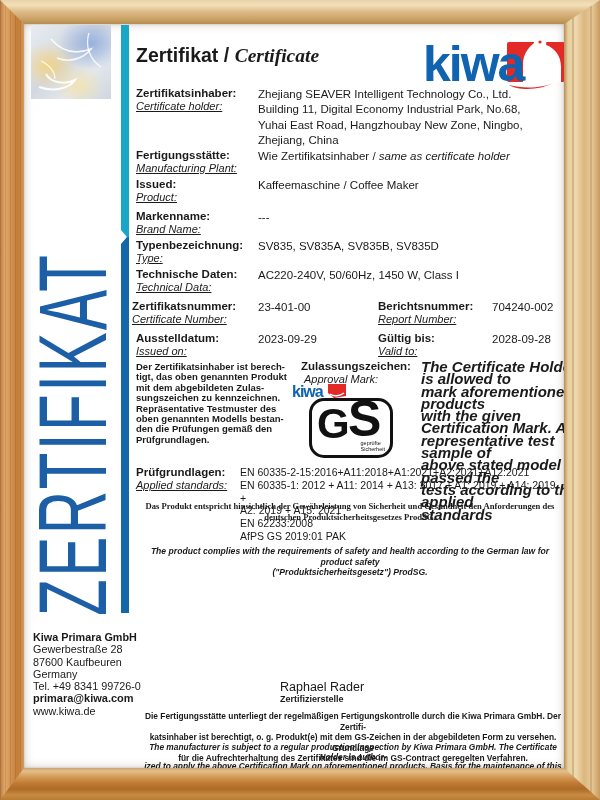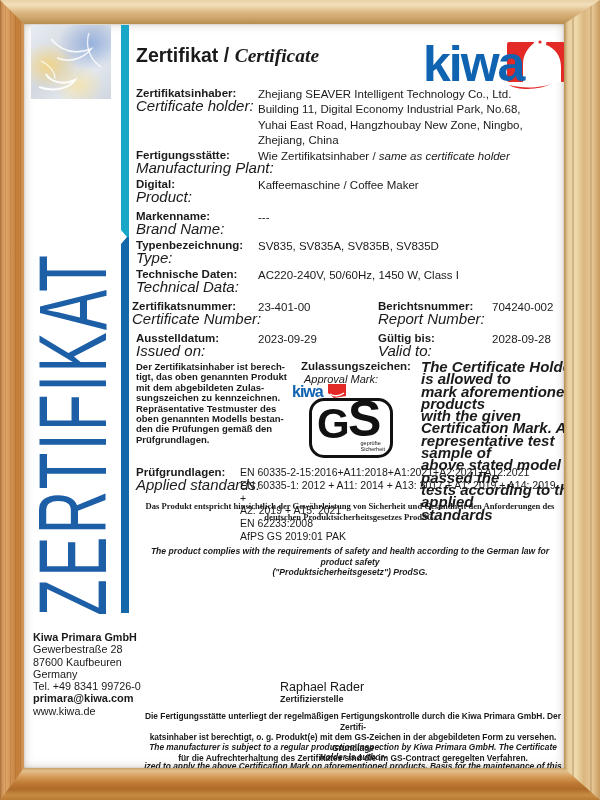--- a/index.html
+++ b/index.html
@@ -40,21 +40,21 @@
     transform:rotate(-90deg) scaleX(0.62);}
   
   #title{position:absolute;left:112px;top:20px;font-size:19.5px;font-weight:bold;}
   #title .it{font-style:italic;font-family:Liberation Serif, serif;}
   #kiwa-logo{position:absolute;left:399px;top:8px;width:146px;height:62px;}
   #kiwa-logo .word{position:absolute;left:0;top:3px;font-size:50px;font-weight:800;letter-spacing:-2px;
     color:#0f63b0;z-index:2;}
   #kiwa-logo svg{position:absolute;left:78px;top:0;z-index:1;}
   
   .lbl{position:absolute;font-size:11.5px;font-weight:bold;line-height:13px;white-space:nowrap;}
-  .sub{font-size:15px;font-weight:400;font-style:italic;line-height:12px;}
+  .sub{font-size:11px;font-weight:400;font-style:italic;line-height:12px;text-decoration:underline;}
   .val{position:absolute;font-size:11.5px;line-height:15.4px;white-space:pre-line;}
   .it{font-style:italic;}
   
   #auth-de{position:absolute;left:112px;top:338px;width:176px;font-size:9.5px;font-weight:bold;
     line-height:10.4px;white-space:pre-line;}
   #auth-en{position:absolute;left:383px;top:337px;width:160px;font-size:15px;font-weight:bold;
     font-style:italic;line-height:12.3px;white-space:pre-line;margin-left:14px;}
   #auth-mid{position:absolute;left:261px;top:336px;width:112px;text-align:center;}
   #auth-mid .l1{font-size:11.5px;font-weight:bold;line-height:13px;margin-left:16px;}
   #auth-mid .l2{font-size:11px;font-style:italic;line-height:13px;}
@@ -125,21 +125,21 @@
 
     <div class="lbl" style="left:112px;top:63px"><span>Zertifikatsinhaber:</span><div class="sub">Certificate holder:</div></div>
     <div class="val" style="left:234px;top:63px">Zhejiang SEAVER Intelligent Technology Co., Ltd.
 Building 11, Digital Economy Industrial Park, No.68,
 Yuhai East Road, Hangzhoubay New Zone, Ningbo,
 Zhejiang, China</div>
 
     <div class="lbl" style="left:112px;top:125px"><span>Fertigungsstätte:</span><div class="sub">Manufacturing Plant:</div></div>
     <div class="val" style="left:234px;top:125px"><span>Wie Zertifikatsinhaber / </span><span class="it">same as certificate holder</span></div>
 
-    <div class="lbl" style="left:112px;top:154px"><span>Digital:</span><div class="sub">Product:</div></div>
+    <div class="lbl" style="left:112px;top:154px"><span>Issued:</span><div class="sub">Product:</div></div>
     <div class="val" style="left:234px;top:154px">Kaffeemaschine / Coffee Maker</div>
 
     <div class="lbl" style="left:112px;top:186px"><span>Markenname:</span><div class="sub">Brand Name:</div></div>
     <div class="val" style="left:234px;top:186px">---</div>
 
     <div class="lbl" style="left:112px;top:215px"><span>Typenbezeichnung:</span><div class="sub">Type:</div></div>
     <div class="val" style="left:234px;top:215px">SV835, SV835A, SV835B, SV835D</div>
 
     <div class="lbl" style="left:112px;top:244px"><span>Technische Daten:</span><div class="sub">Technical Data:</div></div>
     <div class="val" style="left:234px;top:244px">AC220-240V, 50/60Hz, 1450 W, Class I</div>

